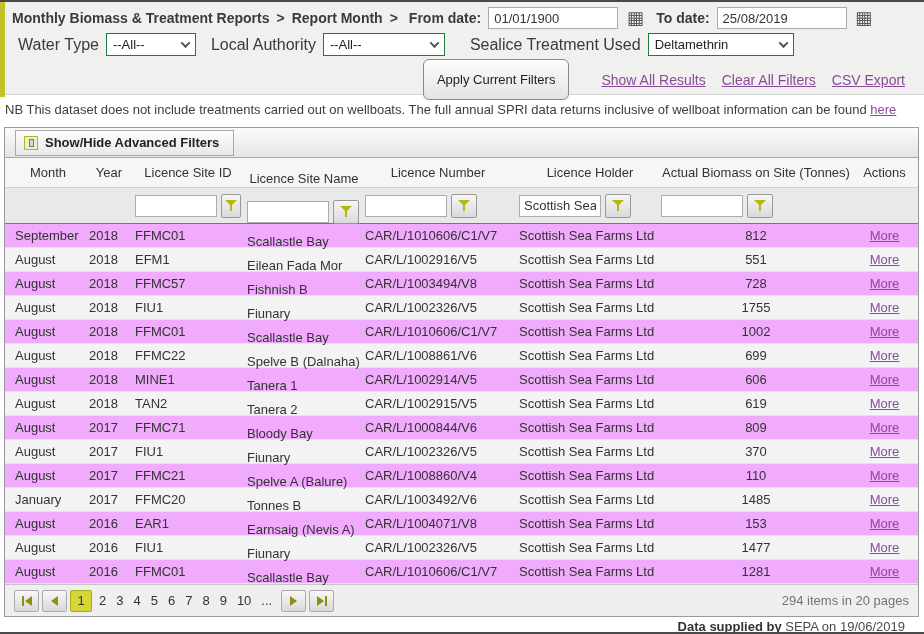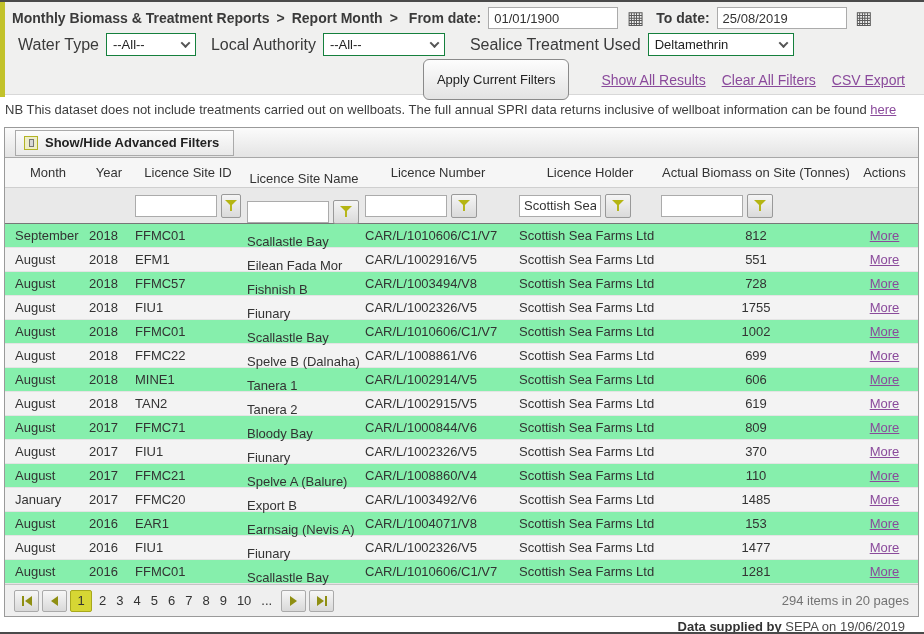--- a/index.html
+++ b/index.html
@@ -50,21 +50,21 @@
     white-space:nowrap; cursor:pointer; }
   .t-filter { height:36px; display:flex; align-items:center; background:#e9e9e9; border-bottom:1px solid #777; }
   .fcell { display:flex; align-items:center; gap:4px; padding-left:6px; }
   .finput { width:82px; height:22px; border:1px solid #ababab; background:#fff;
     font-family:inherit; font-size:13px; color:#333; padding:0 4px; }
   .fbtn { width:26px; height:24px; background:linear-gradient(#f5f5f5,#dadada); border:1px solid #999;
     border-radius:2px; display:flex; align-items:center; justify-content:center; cursor:pointer; }
   .funnel { width:12px; height:11px; background:#b5b513;
     clip-path:polygon(0 0,100% 0,58% 45%,58% 100%,42% 100%,42% 45%); }
   .t-row { height:24px; display:flex; align-items:center; border-bottom:1px solid #e4e4e4;
-    font-size:13px; color:#333; background:#86efac; }
+    font-size:13px; color:#333; background:#f0abfc; }
   .t-body .t-row:nth-child(even) { background:#f3f3f3; }
   .cell { display:flex; align-items:center; white-space:nowrap; overflow:hidden; }
   .c-month   { width:76px;  padding-left:10px; }
   .c-year    { width:48px;  padding-left:8px; }
   .c-siteid  { width:112px; padding-left:6px; }
   .c-sitename{ width:120px; padding-left:6px;margin-top:12px; }
   .c-number  { width:150px; padding-left:4px; }
   .c-holder  { width:150px; padding-left:8px; }
   .c-biomass { width:190px; justify-content:center; padding-left:0; }
   .c-actions { width:67px;  justify-content:center; padding-left:0; }
@@ -330,21 +330,21 @@
         <div class="cell c-holder">Scottish Sea Farms Ltd</div>
         <div class="cell c-biomass">110</div>
         <div class="cell c-actions">
           <a class="plink more">More</a>
         </div>
       </div>
         <div class="t-row">
         <div class="cell c-month">January</div>
         <div class="cell c-year">2017</div>
         <div class="cell c-siteid">FFMC20</div>
-        <div class="cell c-sitename">Export B</div>
+        <div class="cell c-sitename">Tonnes B</div>
         <div class="cell c-number">CAR/L/1003492/V6</div>
         <div class="cell c-holder">Scottish Sea Farms Ltd</div>
         <div class="cell c-biomass">1485</div>
         <div class="cell c-actions">
           <a class="plink more">More</a>
         </div>
       </div>
         <div class="t-row">
         <div class="cell c-month">August</div>
         <div class="cell c-year">2016</div>

